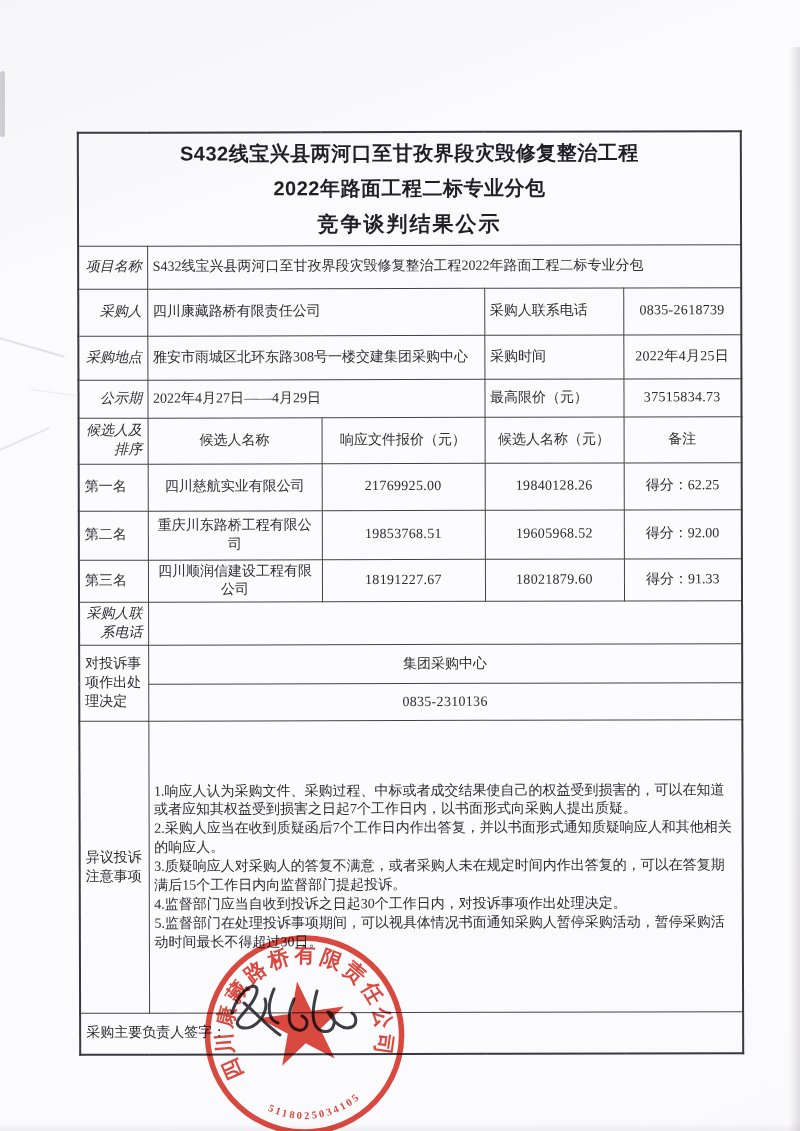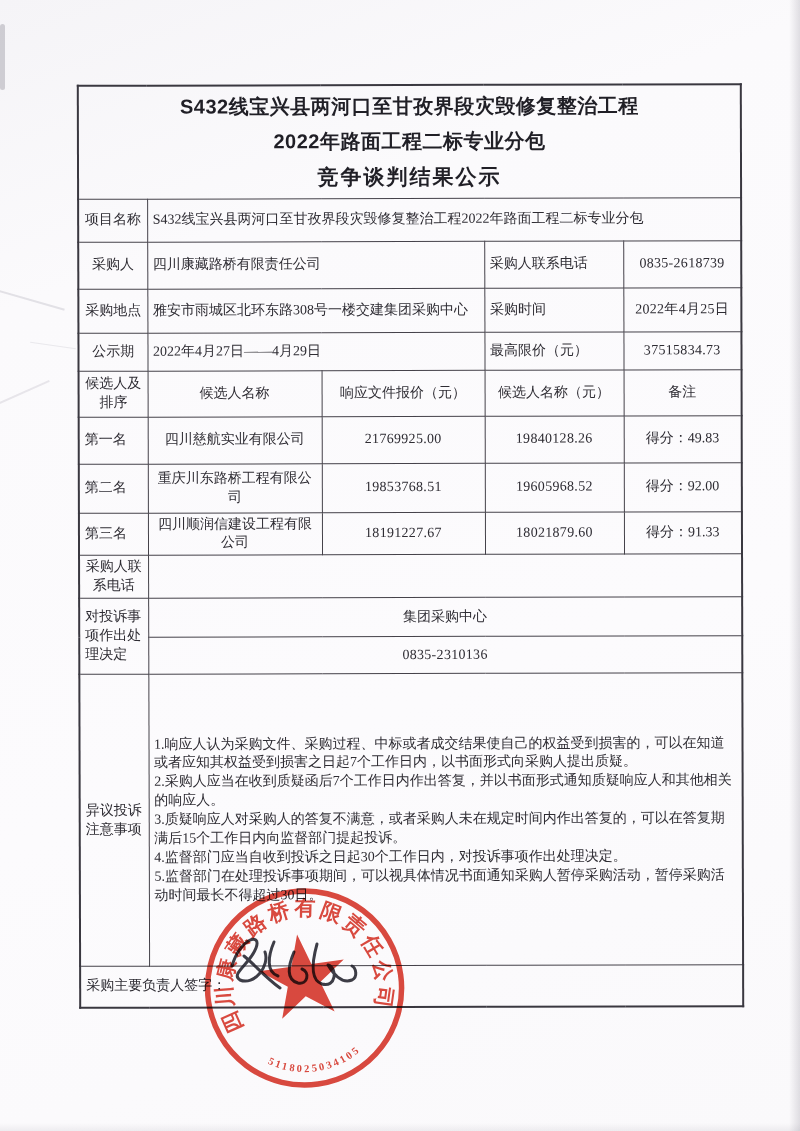--- a/index.html
+++ b/index.html
@@ -2,21 +2,21 @@
 <html lang="zh"><head>
 <meta charset="utf-8">
 <style>
   html,body{margin:0;padding:0;}
   body{
     width:800px;height:1131px;position:relative;overflow:hidden;
     background:linear-gradient(160deg,#f5f4f7 0%,#fbfafc 22%,#fcfbfd 60%,#faf9fb 100%);
     font-family:"Liberation Serif", serif;
     color:#2e2c33;
   }
-  .page{position:absolute;inset:0;}
+  .page{position:absolute;inset:0;margin-top:47px;}
   
   .edge-right{position:absolute;top:0;right:0;width:11px;height:100%;
     background:linear-gradient(to right,rgba(0,0,0,0),rgba(110,105,122,.20));}
   .edge-bottom{position:absolute;left:0;bottom:0;width:100%;height:8px;
     background:linear-gradient(to bottom,rgba(0,0,0,0),rgba(120,115,130,.10));}
   .streak-left{position:absolute;left:0;top:24px;width:5px;height:66px;
     background:rgba(105,100,115,.28);border-radius:3px;}
   .crease1{position:absolute;left:-12px;top:298px;width:78px;height:2px;
     background:rgba(130,125,145,.20);transform:rotate(16deg);}
   .crease2{position:absolute;left:-8px;top:392px;width:60px;height:2px;
@@ -33,21 +33,21 @@
     border:1px solid #45424a;
     font-size:14px;line-height:1.35;
     padding:2px 5px;vertical-align:middle;
     overflow:hidden;
   }
   table.doc{border:2px solid #3a3840;}
   .title-cell{text-align:center;border-bottom:1px solid #45424a;}
   .title-line{font-family:"Liberation Sans", sans-serif;font-weight:bold;
     font-size:20px;color:#201f26;line-height:35px;letter-spacing:.5px;}
   .title-line.last{font-size:21px;letter-spacing:2px;}
-  .lbl{text-align:center;padding-left:6px;}
+  .lbl{text-align:right;padding-left:6px;font-style:italic;}
   .lbl-c{text-align:left;}
   .val-l{text-align:left;padding-left:7px;}
   .val-c{text-align:center;}
   .num{font-family:"Liberation Serif", serif;letter-spacing:.3px;}
   .rank{text-align:left;}
   .objection-cell{font-size:13.5px;line-height:1.62;padding:6px 9px;vertical-align:middle;}
   .objection-cell .item{margin:0;}
   .sign-cell{text-align:left;padding-left:7px;font-size:14.5px;}
 
   
@@ -116,21 +116,21 @@
       <td class="val-c">响应文件报价（元）</td>
       <td class="val-c">候选人名称（元）</td>
       <td class="val-c">备注</td>
     </tr>
 
     <tr style="height:47px">
       <td class="rank">第一名</td>
       <td class="val-c">四川慈航实业有限公司</td>
       <td class="val-c num">21769925.00</td>
       <td class="val-c num">19840128.26</td>
-      <td class="val-c">得分：49.83</td>
+      <td class="val-c">得分：62.25</td>
     </tr>
     <tr style="height:49px">
       <td class="rank">第二名</td>
       <td class="val-c">重庆川东路桥工程有限公司</td>
       <td class="val-c num">19853768.51</td>
       <td class="val-c num">19605968.52</td>
       <td class="val-c">得分：92.00</td>
     </tr>
     <tr style="height:42px">
       <td class="rank">第三名</td>

